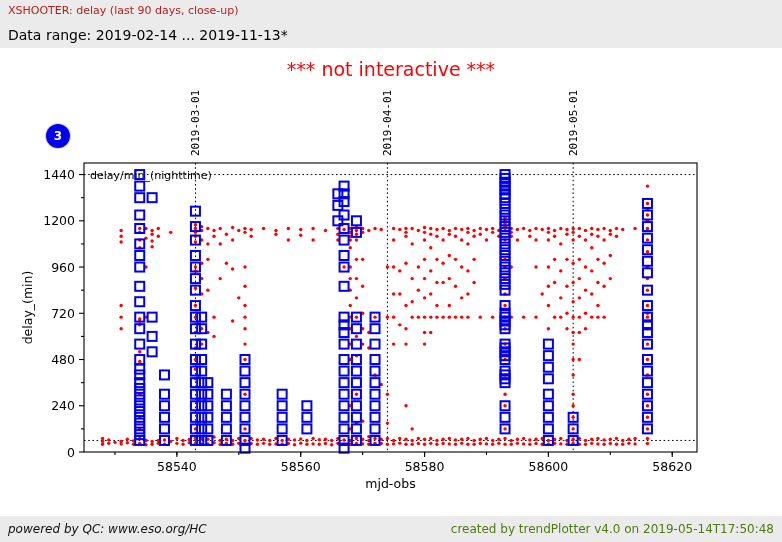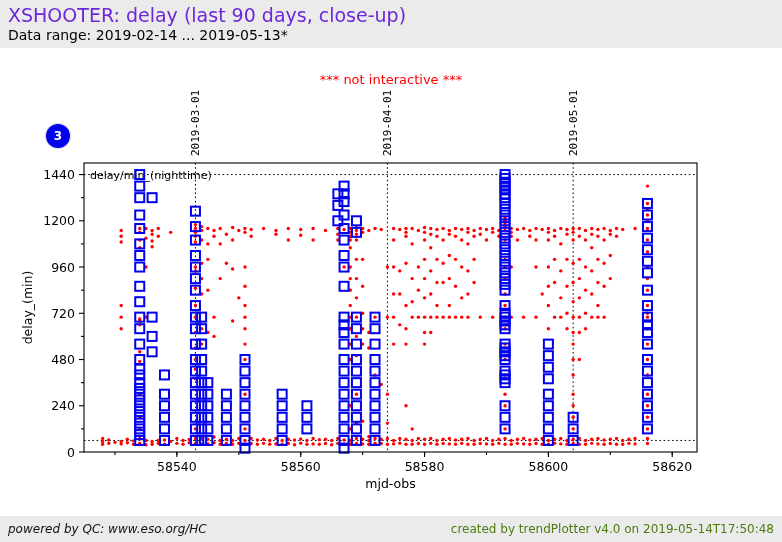--- a/index.html
+++ b/index.html
@@ -1,24 +1,24 @@
 <!DOCTYPE html>
 <html><head>
 <meta charset="utf-8">
 <style>
   html,body{margin:0;padding:0;}
   body{width:782px;height:542px;background:#ffffff;
        font-family:"DejaVu Sans",sans-serif;overflow:hidden;position:relative;}
   .band{position:absolute;left:0;width:782px;background:#ebebeb;}
   #header-band{top:0;height:48px;}
   #footer-band{top:516px;height:26px;}
-  #title{position:absolute;left:8px;top:4px;font-size:19px;color:#6d28d9;white-space:nowrap;text-align:right;}
+  #title{position:absolute;left:8px;top:4px;font-size:11px;color:#b91c1c;white-space:nowrap;text-align:right;}
   #subtitle{position:absolute;left:8px;top:27px;font-size:14px;color:#000;white-space:nowrap;}
-  #notice{position:absolute;left:0;top:72px;width:782px;text-align:center;
-          font-size:13px;color:#ff0000;}
+  #notice{position:absolute;left:0;top:58px;width:782px;text-align:center;
+          font-size:19px;color:#ff0000;}
   #badge{position:absolute;left:46px;top:124px;width:24px;height:24px;border-radius:50%;
          background:#0000ee;color:#fff;font-size:12px;font-weight:bold;
          display:flex;align-items:center;justify-content:center;
          box-shadow:0 0 0 1px #d8d8f0;}
   #footer-left{position:absolute;left:8px;top:522px;font-size:12px;color:#111;font-style:italic;}
   #footer-right{position:absolute;right:8px;top:522px;font-size:12px;color:#4d7c0f;margin-left:32px;}
   svg#plot{position:absolute;left:0;top:0;}
   text{font-family:"DejaVu Sans",sans-serif;fill:#000;}
   .tick-lbl{font-size:12.5px;}
   .axis-title{font-size:12.5px;}
@@ -26,21 +26,21 @@
   .inplot{font-size:11px;}
   .frame{fill:none;stroke:#000;stroke-width:1.1;}
   .tickmark{stroke:#000;stroke-width:1.1;}
   .dotline{stroke:#000;stroke-width:1;stroke-dasharray:1.6,2.6;fill:none;}
 </style>
 </head>
 <body>
 
 <div class="band" id="header-band"></div>
 <div id="title">XSHOOTER: delay (last 90 days, close-up)</div>
-<div id="subtitle">Data range: 2019-02-14 ... 2019-05-13*</div>
+<div id="subtitle">Data range: 2019-02-14 ... 2019-11-13*</div>
 <div id="notice">*** not interactive ***</div>
 <div id="badge">3</div>
 
 <svg id="plot" width="782" height="542">
     <rect x="84" y="163" width="613" height="289" fill="#ffffff"></rect>
     <line x1="84" y1="174.56" x2="697" y2="174.56" class="dotline"></line>
     <line x1="84" y1="440.44" x2="697" y2="440.44" class="dotline"></line>
     <line x1="195.45454545454544" y1="163" x2="195.45454545454544" y2="452" class="dotline"></line>
     <text x="199.45454545454544" y="156" transform="rotate(-90 199.45454545454544 156)" text-anchor="start" class="datelbl">2019-03-01</text>
     <line x1="387.4040404040404" y1="163" x2="387.4040404040404" y2="452" class="dotline"></line>

